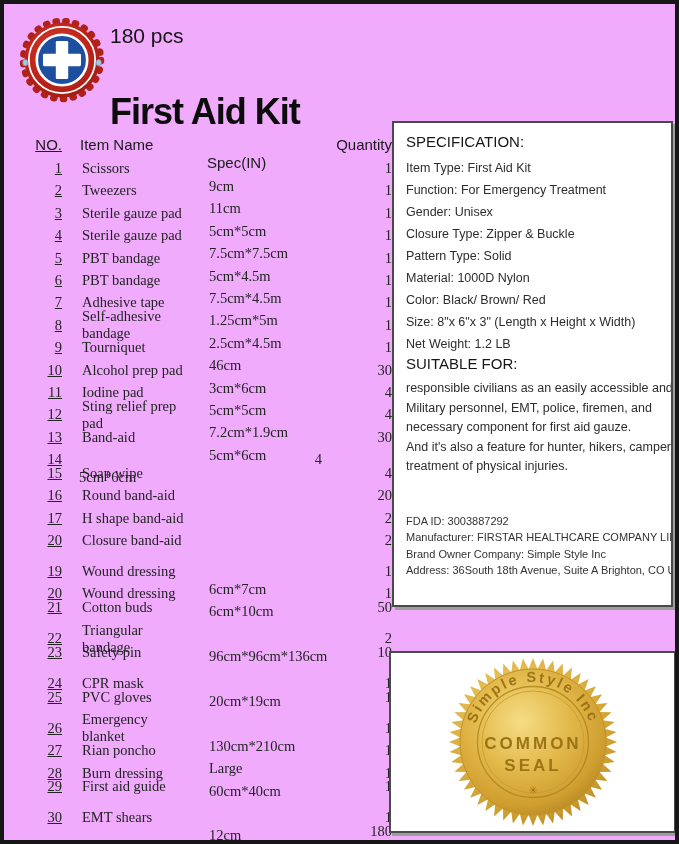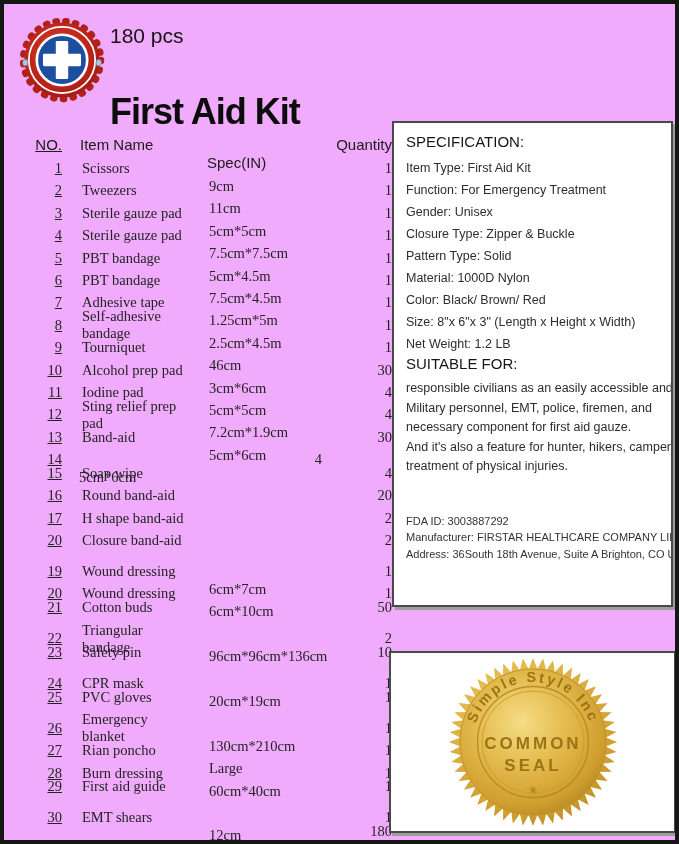--- a/index.html
+++ b/index.html
@@ -319,20 +319,21 @@
     <div class="suit-line">responsible civilians as an easily accessible and</div>
         <div class="suit-line">Military personnel, EMT, police, firemen, and</div>
         <div class="suit-line">necessary component for first aid gauze.</div>
         <div class="suit-line">And it's also a feature for hunter, hikers, campers, and</div>
         <div class="suit-line">treatment of physical injuries.</div>
       </div>
     <div class="company">
 
     <div class="company-line">FDA ID: 3003887292</div>
         <div class="company-line">Manufacturer: FIRSTAR HEALTHCARE COMPANY LIMITED</div>
+        <div class="company-line">Brand Owner Company: Simple Style Inc</div>
         <div class="company-line">Address: 36South 18th Avenue, Suite A Brighton, CO USA 80601</div>
       </div>
   </div>
 
   <div class="seal-box">
     <svg width="168" height="168" viewBox="0 0 168 168">
       <defs>
         <radialGradient id="goldg" cx="42%" cy="36%" r="72%">
           <stop offset="0%" stop-color="#f6dd85"></stop>
           <stop offset="45%" stop-color="#e3b94b"></stop>

